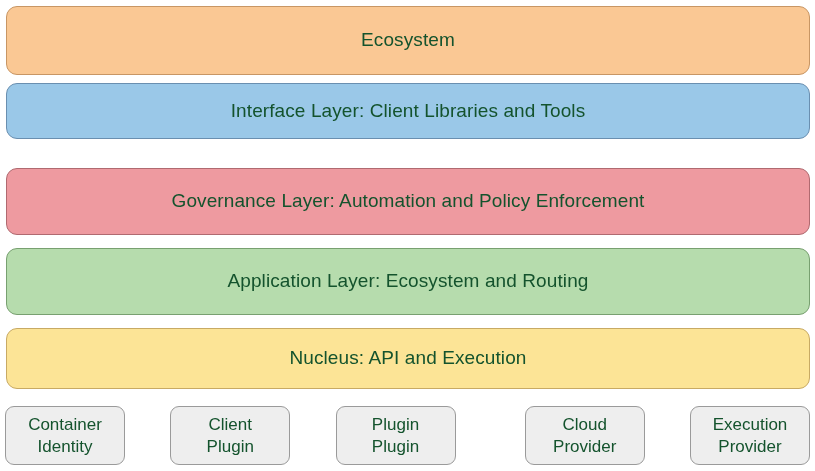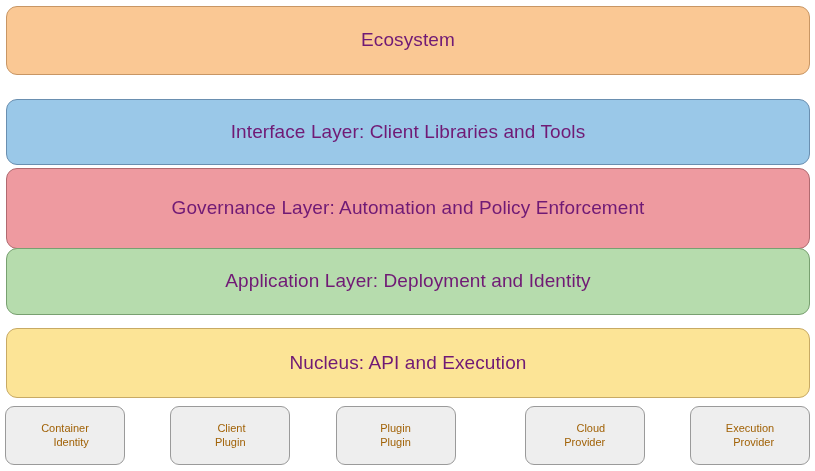--- a/index.html
+++ b/index.html
@@ -27,29 +27,29 @@
     border-radius: 11px;
     border: 1px solid #8a8a8a;
     display: flex;
     align-items: center;
     justify-content: center;
     text-align: center;
   }
   .layer-label {
     font-size: 19px;
     line-height: 1.2;
-    color: #701a75;
+    color: #14532d;
     letter-spacing: 0.1px;
     padding: 0 10px;
   }
   #layer-ecosystem      { top: 6px;   height: 69px; }
-  #layer-interface      { top: 99px;  height: 66px; }
-  #layer-governance     { top: 168px; height: 81px; }
+  #layer-interface      { top: 83px;  height: 56px; }
+  #layer-governance     { top: 168px; height: 67px; }
   #layer-application    { top: 248px; height: 67px; }
-  #layer-nucleus        { top: 328px; height: 70px; }
+  #layer-nucleus        { top: 328px; height: 61px; }
 
   .chip-row {
     position: absolute;
     left: 5px;
     top: 406px;
     width: 805px;
     height: 59px;
     display: flex;
     justify-content: space-between;
   }
@@ -59,46 +59,45 @@
     box-sizing: border-box;
     background: #eeeeee;
     border: 1px solid #9a9a9a;
     border-radius: 9px;
     display: flex;
     align-items: center;
     justify-content: center;
     text-align: center;
   }
   .chip-label {
-    font-size: 11px;
+    font-size: 17px;
     line-height: 1.25;
-    color: #a16207;
+    color: #14532d;
     padding: 0 4px;
-    text-align: right;
   }
 </style>
 </head>
 <body>
 
 <div id="diagram" style="background: rgb(255, 255, 255);">
 
   <div class="layer" id="layer-ecosystem" style="background: rgb(250, 200, 148); border-color: rgb(200, 150, 100);">
     <span class="layer-label">Ecosystem</span>
   </div>
 
   <div class="layer" id="layer-interface" style="background: rgb(154, 200, 232); border-color: rgb(106, 143, 176);">
     <span class="layer-label">Interface Layer: Client Libraries and Tools</span>
   </div>
 
   <div class="layer" id="layer-governance" style="background: rgb(238, 154, 160); border-color: rgb(176, 106, 112);">
     <span class="layer-label">Governance Layer: Automation and Policy Enforcement</span>
   </div>
 
   <div class="layer" id="layer-application" style="background: rgb(182, 220, 173); border-color: rgb(120, 160, 112);">
-    <span class="layer-label">Application Layer: Deployment and Identity</span>
+    <span class="layer-label">Application Layer: Ecosystem and Routing</span>
   </div>
 
   <div class="layer" id="layer-nucleus" style="background: rgb(252, 228, 150); border-color: rgb(200, 170, 100);">
     <span class="layer-label">Nucleus: API and Execution</span>
   </div>
 
   <div class="chip-row" id="component-row">
 
     <div class="chip" style="background: rgb(238, 238, 238); border-color: rgb(154, 154, 154);">
       <span class="chip-label">

